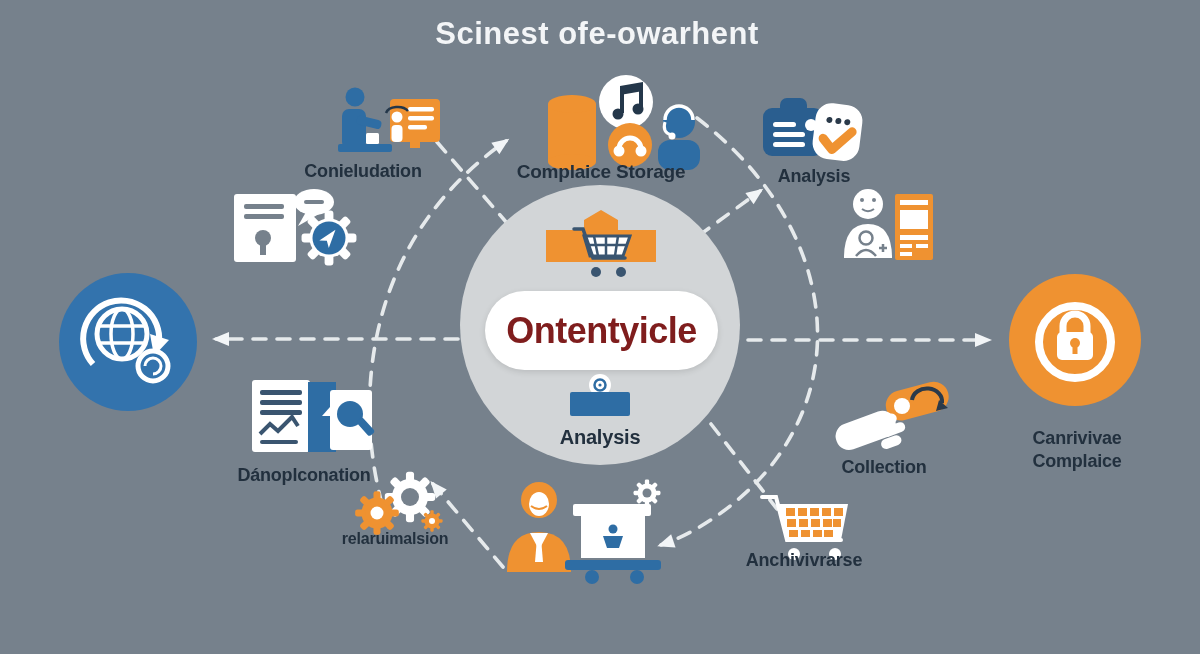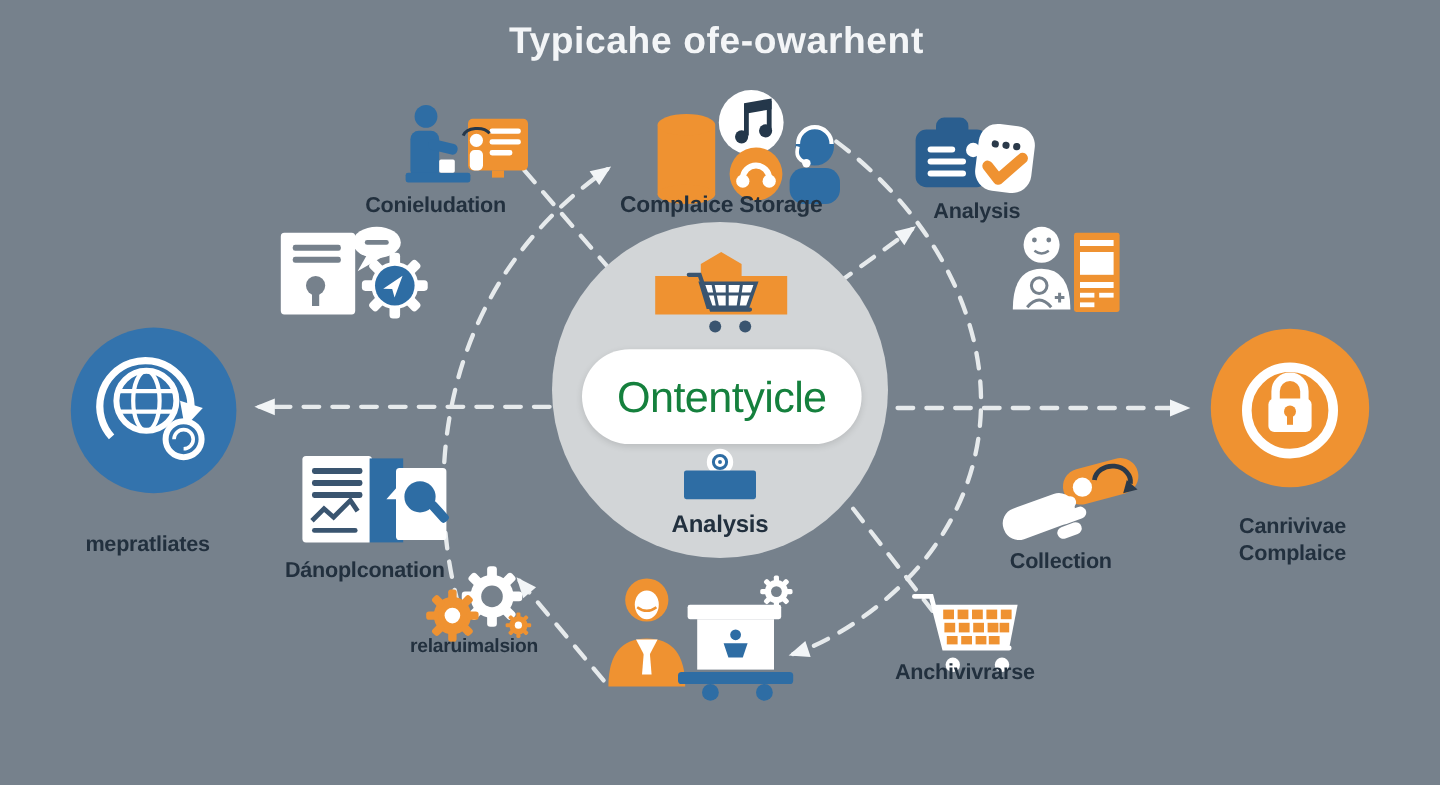--- a/index.html
+++ b/index.html
@@ -5,21 +5,21 @@
   html,body{margin:0;padding:0;background:#4b545e;}
   #canvas{position:relative;width:1200px;height:654px;background:#76818C;overflow:hidden;
           font-family:"Liberation Sans","DejaVu Sans",sans-serif;}
   .abs{position:absolute;}
   #title{position:absolute;left:597px;top:16px;transform:translateX(-50%);
          font-size:31px;font-weight:bold;color:#F3F5F7;letter-spacing:.5px;white-space:nowrap;}
   #center-circle{position:absolute;left:460px;top:185px;width:280px;height:280px;
                  border-radius:50%;background:#D2D5D7;}
   #center-pill{position:absolute;left:485px;top:291px;width:233px;height:79px;background:#fff;
                border-radius:40px;display:flex;align-items:center;justify-content:center;
-               font-size:36px;font-weight:normal;color:#15803d;letter-spacing:-0.5px;
+               font-size:36px;font-weight:bold;color:#7f1d1d;letter-spacing:-0.5px;
                box-shadow:0 2px 6px rgba(0,0,0,.12);}
   .label{position:absolute;transform:translateX(-50%);font-weight:bold;color:#22303E;
          font-size:18px;white-space:nowrap;text-align:right;letter-spacing:-0.2px;line-height:22px;}
   svg{position:absolute;overflow:visible;}
   #connectors{left:0;top:0;}
 </style>
 </head>
 <body>
 
 <div id="canvas">
@@ -51,21 +51,21 @@
       <path d="M 748 340 L 988 340" marker-end="url(#arw)"></path>
       <path d="M 389 527 C 352 420 356 246 506 141" marker-end="url(#arw)"></path>
       <path d="M 437 142 L 519 237"></path>
       <path d="M 697 118 C 812 205 856 345 779 455 C 750 497 700 532 661 545" marker-end="url(#arw)"></path>
       <path d="M 679 250 L 760 191" marker-end="url(#arw)"></path>
       <path d="M 711 424 L 777 509"></path>
       <path d="M 503 567 L 433 484" marker-end="url(#arw)"></path>
     </g>
   </svg>
 
-  <div id="title">Typicahe ofe-owarhent</div>
+  <div id="title">Scinest ofe-owarhent</div>
 
   <div id="center-circle"></div>
 
   <svg class="abs" style="left:546px;top:210px" width="110" height="72" viewBox="0 0 110 72">
     <polygon points="0,20 38,20 38,10 55,0 72,10 72,20 110,20 110,52 0,52" fill="#EF9231"></polygon>
     <path d="M38,26 h46 l-7,20 h-33 z" fill="#fff" stroke="#3A5570" stroke-width="3"></path>
     <path d="M48,26 l4,20 M60,26 v20 M72,26 l-3,20 M41,35 h40" fill="none" stroke="#3A5570" stroke-width="2.5"></path>
     <path d="M28,19 h9 l10,29 h32" fill="none" stroke="#3A5570" stroke-width="3.5" stroke-linecap="round"></path>
     <circle cx="50" cy="62" r="5" fill="#3A5570"></circle>
     <circle cx="75" cy="62" r="5" fill="#3A5570"></circle>
@@ -193,21 +193,20 @@
       <ellipse cx="67" cy="64" rx="11" ry="25" stroke-width="3.5"></ellipse>
       <line x1="44" y1="56" x2="90" y2="56" stroke-width="3.5"></line>
       <line x1="44" y1="73" x2="90" y2="73" stroke-width="3.5"></line>
       <path d="M38,94 A38,38 0 1 1 104,72" stroke-width="6"></path>
     </g>
     <polygon points="95,64 114,70 99,86" fill="#fff"></polygon>
     <circle cx="98" cy="96" r="15" fill="#3373AD" stroke="#fff" stroke-width="5"></circle>
     <path d="M90,96 a8,8 0 1 1 8,8" fill="none" stroke="#fff" stroke-width="3"></path>
   </svg>
   <div class="label" style="left:123px;top:442px;line-height:23px">
-    <div>mepratliates</div>
   </div>
 
   <svg class="abs" style="left:246px;top:370px" width="130" height="92" viewBox="0 0 130 92">
     <rect x="6" y="10" width="58" height="72" rx="3" fill="#fff"></rect>
     <rect x="14" y="20" width="42" height="5" rx="2" fill="#3A5570"></rect>
     <rect x="14" y="30" width="42" height="5" rx="2" fill="#3A5570"></rect>
     <rect x="14" y="40" width="42" height="5" rx="2" fill="#3A5570"></rect>
     <polyline points="14,64 24,54 32,61 46,47 52,56" fill="none" stroke="#3A5570" stroke-width="4"></polyline>
     <rect x="14" y="70" width="38" height="4" rx="2" fill="#3A5570"></rect>
     <rect x="62" y="12" width="28" height="70" fill="#2E6DA4"></rect>

